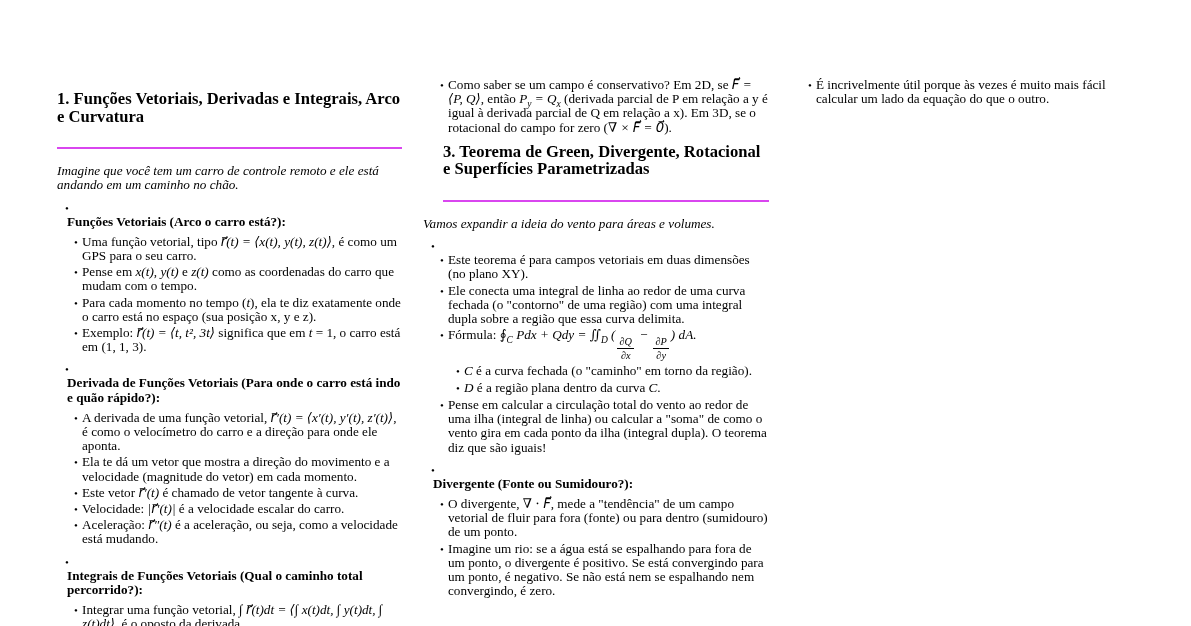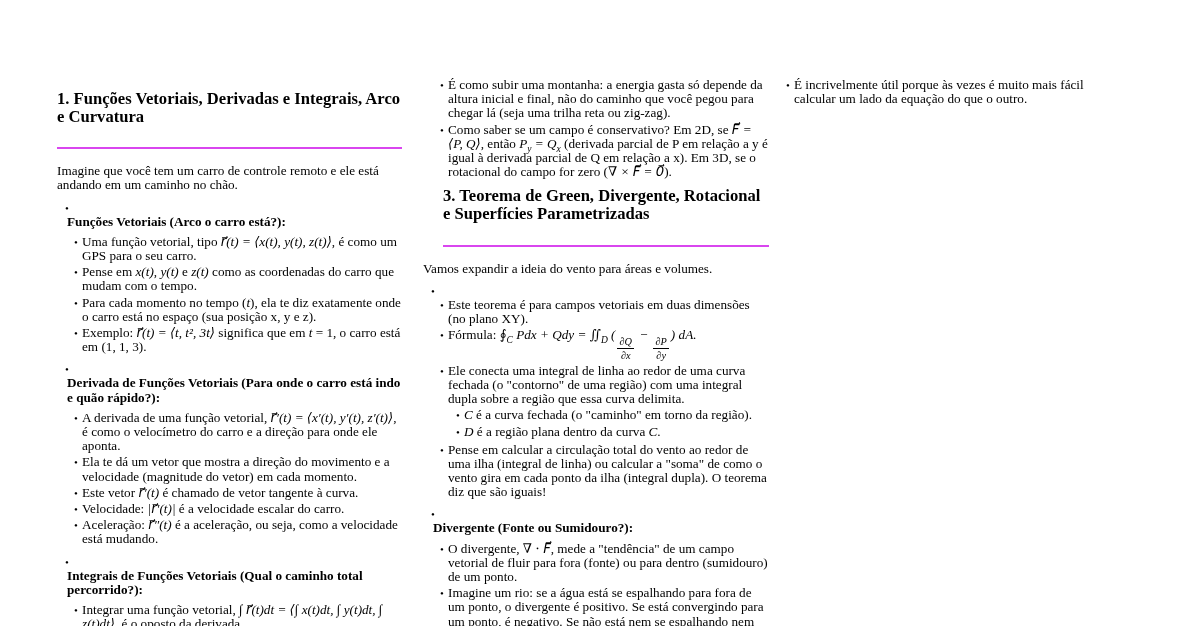--- a/index.html
+++ b/index.html
@@ -8,21 +8,21 @@
     background:#ffffff;color:#000000;
     font-family:"Liberation Serif","DejaVu Serif","DejaVu Sans",serif;
   }
   #doc{position:relative;width:1191px;height:626px;}
   .col{position:absolute;font-size:13.2px;line-height:14.2px;}
   .h2{
     font-size:16.6px;line-height:17.6px;font-weight:bold;
     border-bottom:2px solid #d946ef;padding-bottom:22px;margin:0 0 5px 0;
   }
   .h2:not(:first-child){margin-top:8px;margin-left:20px;}
-  .p{margin:15px 0 6px 0;}
+  .p{margin:15px 0 6px 0;font-style:italic;}
   .dot{margin:9px 0 1px 0;padding-left:8px;font-size:11px;line-height:12px;}
   .subhead{font-weight:bold;padding-left:10px;margin:0 0 6px 0;}
   .li{position:relative;padding-left:25px;margin:0 0 2px 0;}
   .li::before{content:"\2022";position:absolute;left:17px;top:0;font-size:11px;}
   .li2{padding-left:41px;margin:2px 0 3px 0;}
   .li2::before{left:33px;}
   .math{font-style:italic;}
   .frac{
     display:inline-flex;flex-direction:column;align-items:center;
     vertical-align:-0.55em;line-height:1.1;font-size:0.78em;margin:0 2px;
@@ -51,38 +51,37 @@
       <div class="li">Ela te dá um vetor que mostra a <b>direção do movimento</b> e a <b>velocidade</b> (magnitude do vetor) em cada momento.</div>
       <div class="li">Este vetor <span class="math">r⃗′(t)</span> é chamado de <b>vetor tangente</b> à curva.</div>
       <div class="li"><b>Velocidade:</b> <span class="math">|r⃗′(t)|</span> é a velocidade escalar do carro.</div>
       <div class="li"><b>Aceleração:</b> <span class="math">r⃗″(t)</span> é a aceleração, ou seja, como a velocidade está mudando.</div>
       <div class="dot">•</div>
       <div class="subhead">Integrais de Funções Vetoriais (Qual o caminho total percorrido?):</div>
       <div class="li">Integrar uma função vetorial, <span class="math">∫ r⃗(t)dt = ⟨∫ x(t)dt, ∫ y(t)dt, ∫ z(t)dt⟩</span>, é o oposto da derivada.</div>
       <div class="li">Se você sabe a velocidade do carro em cada momento, a</div>
     </div>
     <div class="col" style="left: 423px; top: 78px; width: 346px;">
-      <div class="li">É como subir uma montanha: a energia gasta só depende da altura inicial e final, não do caminho que você pegou para chegar lá (seja uma trilha reta ou zig-zag).</div>
       <div class="li"><b>Como saber se um campo é conservativo?</b> Em 2D, se <span class="math">F⃗ = ⟨P, Q⟩</span>, então <span class="math">P<sub>y</sub> = Q<sub>x</sub></span> (derivada parcial de P em relação a y é igual à derivada parcial de Q em relação a x). Em 3D, se o rotacional do campo for zero (<span class="math">∇ × F⃗ = 0⃗</span>).</div>
       <div class="h2">3. Teorema de Green, Divergente, Rotacional e Superfícies Parametrizadas</div>
       <div class="p">Vamos expandir a ideia do vento para áreas e volumes.</div>
       <div class="dot">•</div>
       <div class="li">Este teorema é para campos vetoriais em duas dimensões (no plano XY).</div>
+      <div class="li">Ele conecta uma integral de linha <b>ao redor de uma curva fechada</b> (o "contorno" de uma região) com uma integral dupla <b>sobre a região</b> que essa curva delimita.</div>
       <div class="li"><b>Fórmula:</b> <span class="math">∮<sub>C</sub> Pdx + Qdy = ∬<sub>D</sub> (<span class="frac">
             <span class="fn">∂Q</span>
             <span class="fd">∂x</span>
           </span> − <span class="frac">
             <span class="fn">∂P</span>
             <span class="fd">∂y</span>
           </span>) dA.</span></div>
-      <div class="li">Ele conecta uma integral de linha <b>ao redor de uma curva fechada</b> (o "contorno" de uma região) com uma integral dupla <b>sobre a região</b> que essa curva delimita.</div>
       <div class="li li2"><span class="math">C</span> é a curva fechada (o "caminho" em torno da região).</div>
       <div class="li li2"><span class="math">D</span> é a região plana dentro da curva <span class="math">C</span>.</div>
       <div class="li">Pense em calcular a circulação total do vento ao redor de uma ilha (integral de linha) ou calcular a "soma" de como o vento gira em cada ponto da ilha (integral dupla). O teorema diz que são iguais!</div>
       <div class="dot">•</div>
       <div class="subhead">Divergente (Fonte ou Sumidouro?):</div>
       <div class="li">O divergente, <span class="math">∇ ⋅ F⃗</span>, mede a "tendência" de um campo vetorial de <b>fluir para fora</b> (fonte) ou <b>para dentro</b> (sumidouro) de um ponto.</div>
       <div class="li">Imagine um rio: se a água está se espalhando para fora de um ponto, o divergente é positivo. Se está convergindo para um ponto, é negativo. Se não está nem se espalhando nem convergindo, é zero.</div>
     </div>
-    <div class="col" style="left: 769px; top: 78px; width: 330px;">
+    <div class="col" style="left: 791px; top: 78px; width: 330px;">
       <div class="li">É incrivelmente útil porque às vezes é muito mais fácil calcular um lado da equação do que o outro.</div>
     </div>
   </div>
 
 </body></html>

